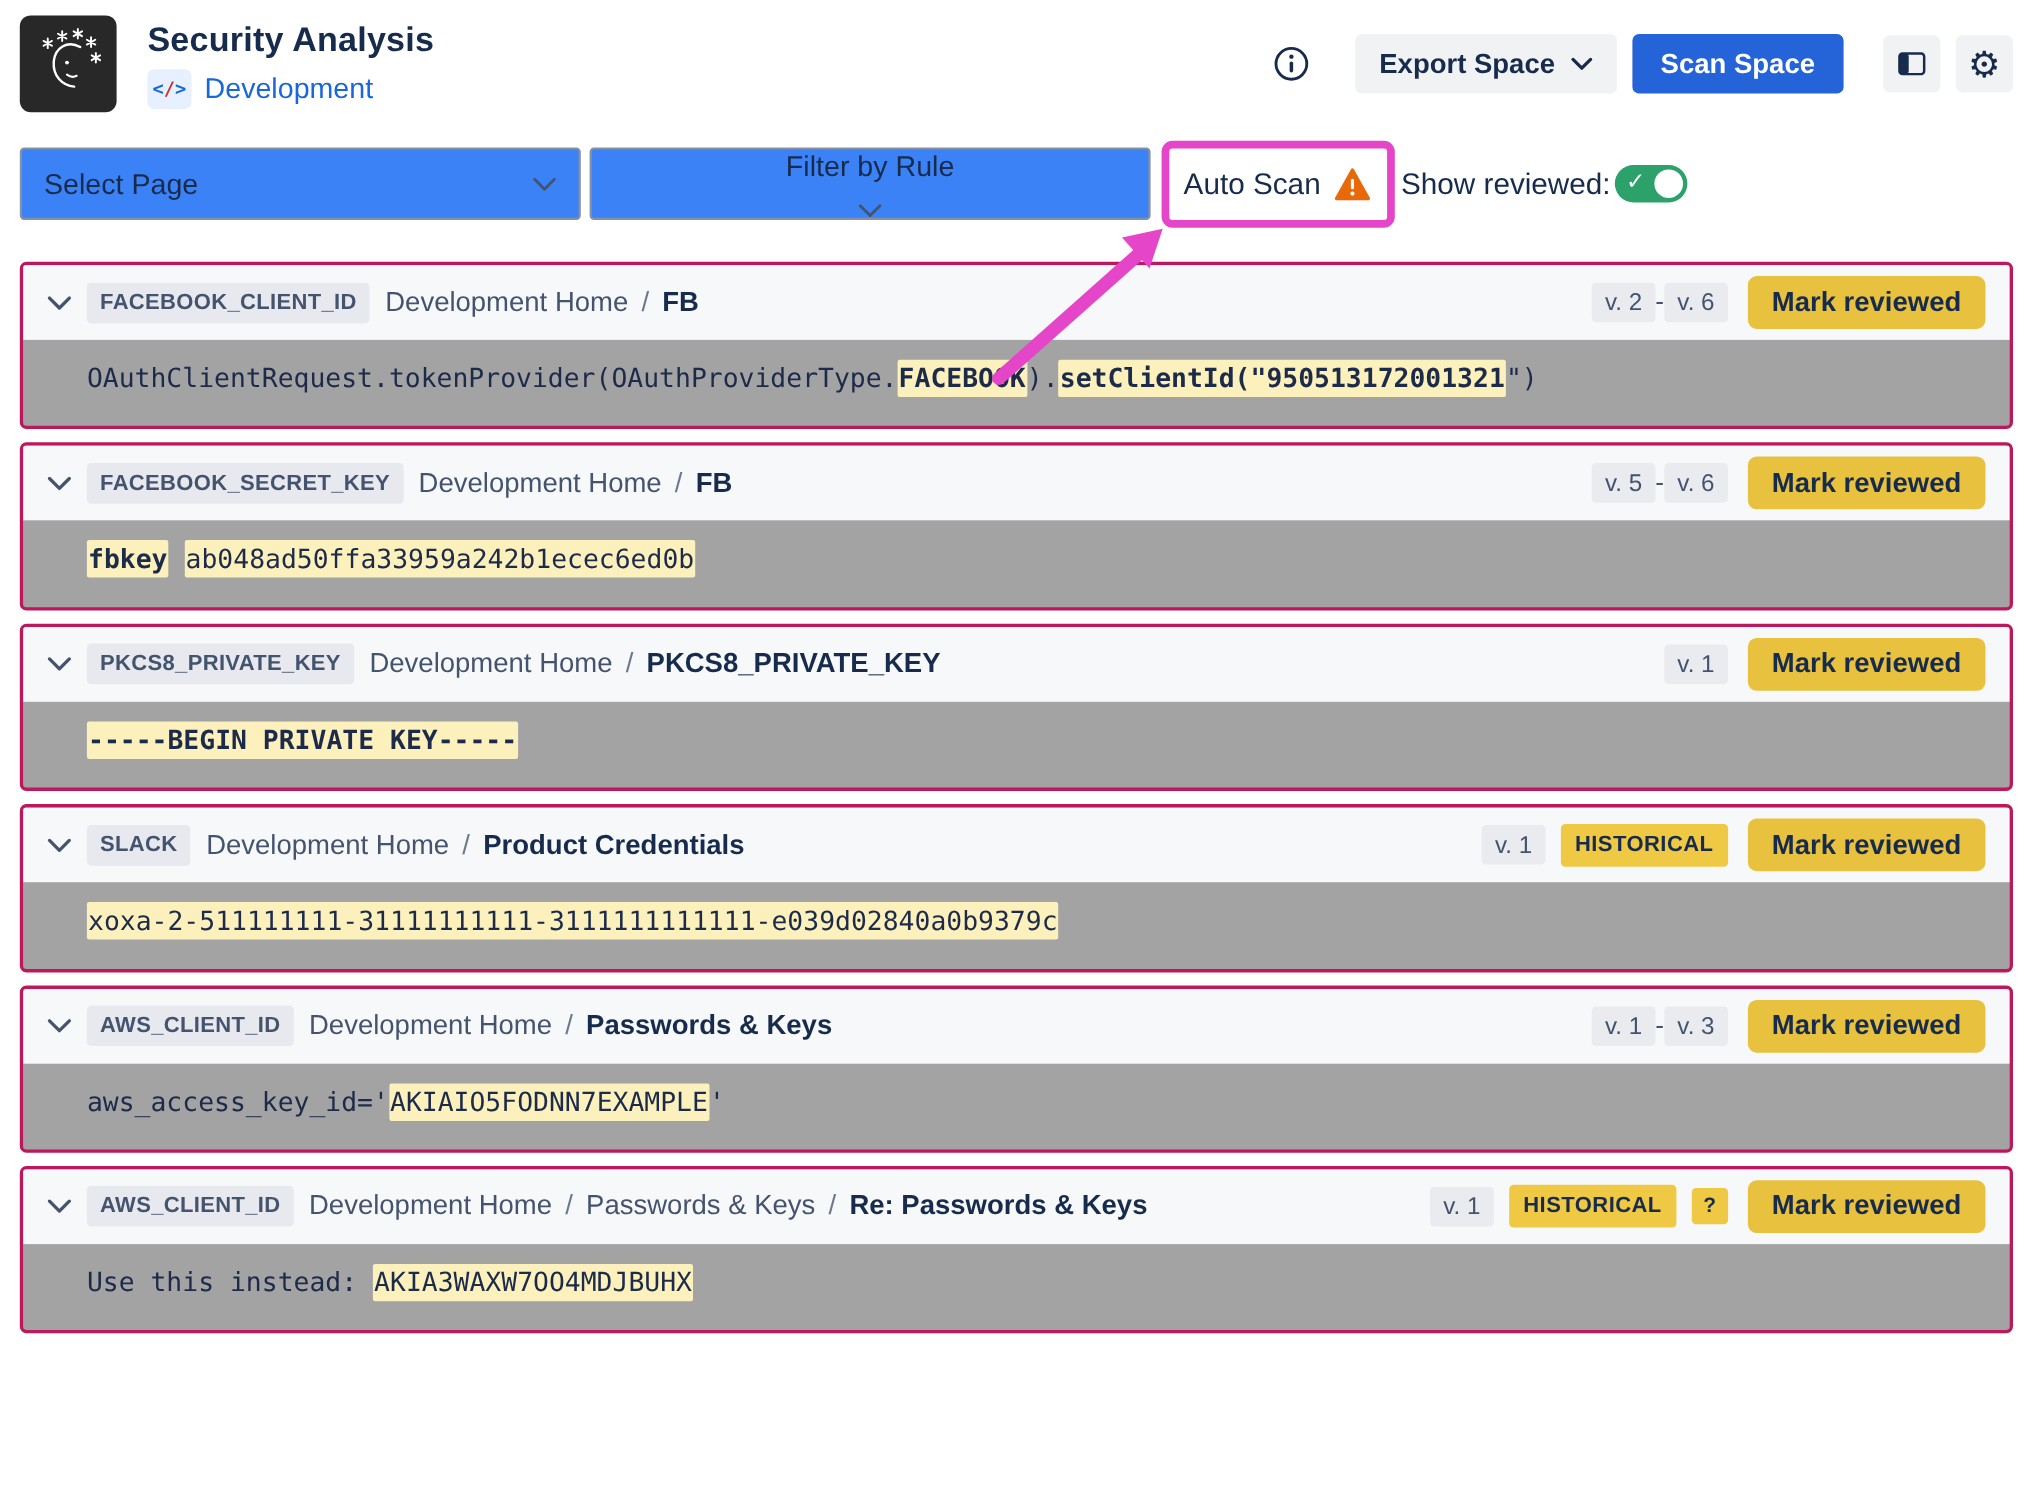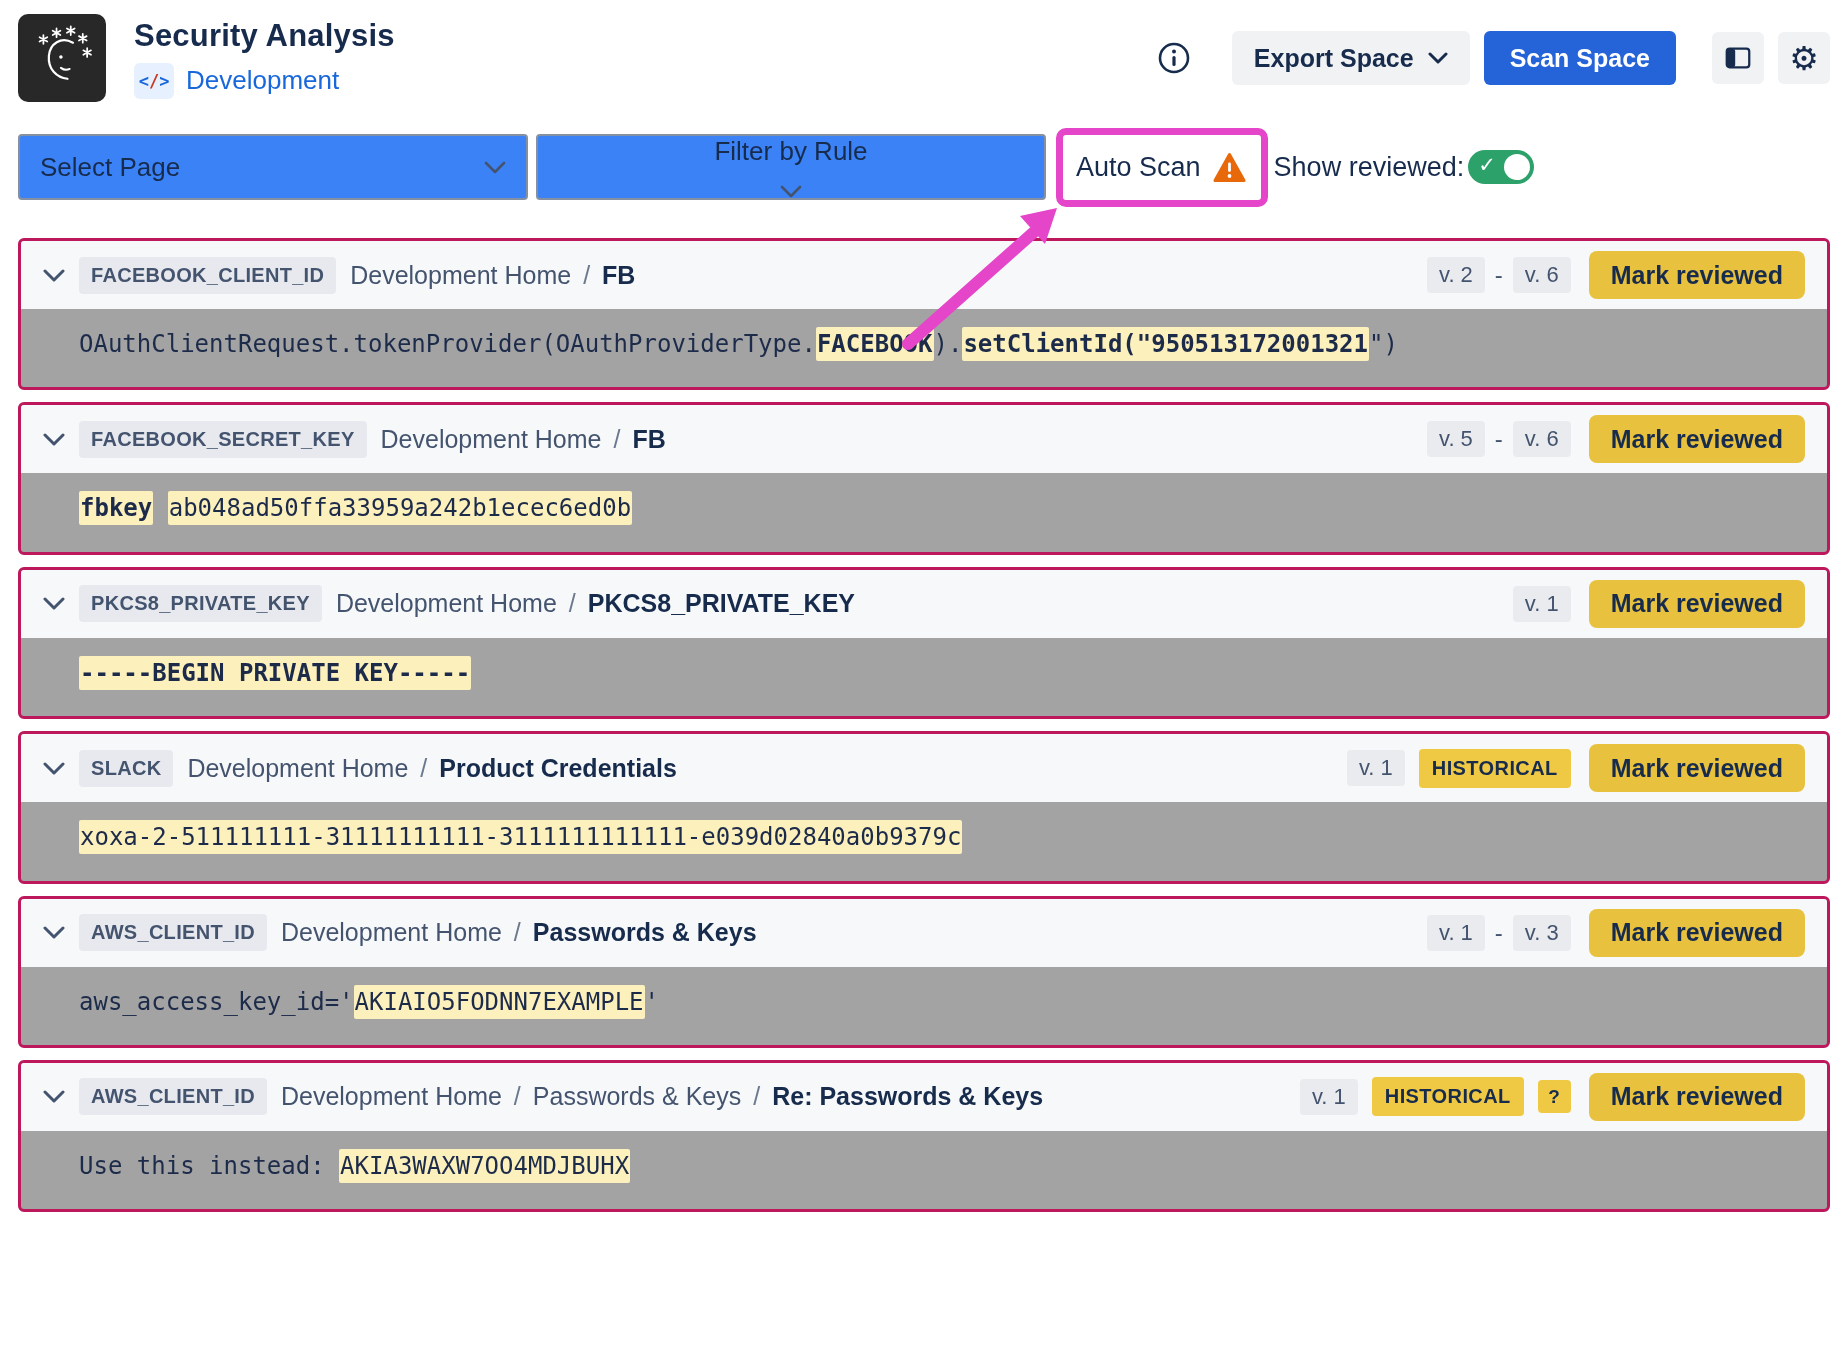--- a/index.html
+++ b/index.html
@@ -87,21 +87,21 @@
   }
   .chev { display:flex; cursor:pointer; flex:0 0 auto; }
   .rule-badge {
     background:#e7e9ee; color:#44546f; font-weight:700; font-size:20px; letter-spacing:.3px;
     padding:7px 12px; border-radius:4px; white-space:nowrap;
   }
   .crumbs { display:flex; align-items:center; white-space:nowrap; }
   .crumb { font-size:25px; color:#44546f; }
   .crumb.last { font-weight:700; color:#172b4d; }
   .sep { color:#6b788e; margin:0 12px; font-size:25px; }
-  .versions { margin-left:auto; display:flex; align-items:center; gap:10px; }
+  .versions { margin-left:auto; display:flex; align-items:center; gap:0; }
   .vbadge { background:#e9ebef; color:#44546f; font-size:22px; padding:5px 12px; border-radius:4px; }
   .vdash { color:#44546f; font-size:24px; }
   .hist-badge {
     background:#f0c944; color:#172b4d; font-size:20px; font-weight:700; letter-spacing:.4px;
     padding:8px 13px; border-radius:4px;
   }
   .q-badge {
     background:#f0c944; color:#172b4d; width:33px; height:33px; border-radius:4px;
     display:flex; align-items:center; justify-content:center; font-size:19px; font-weight:700; cursor:pointer;
   }

